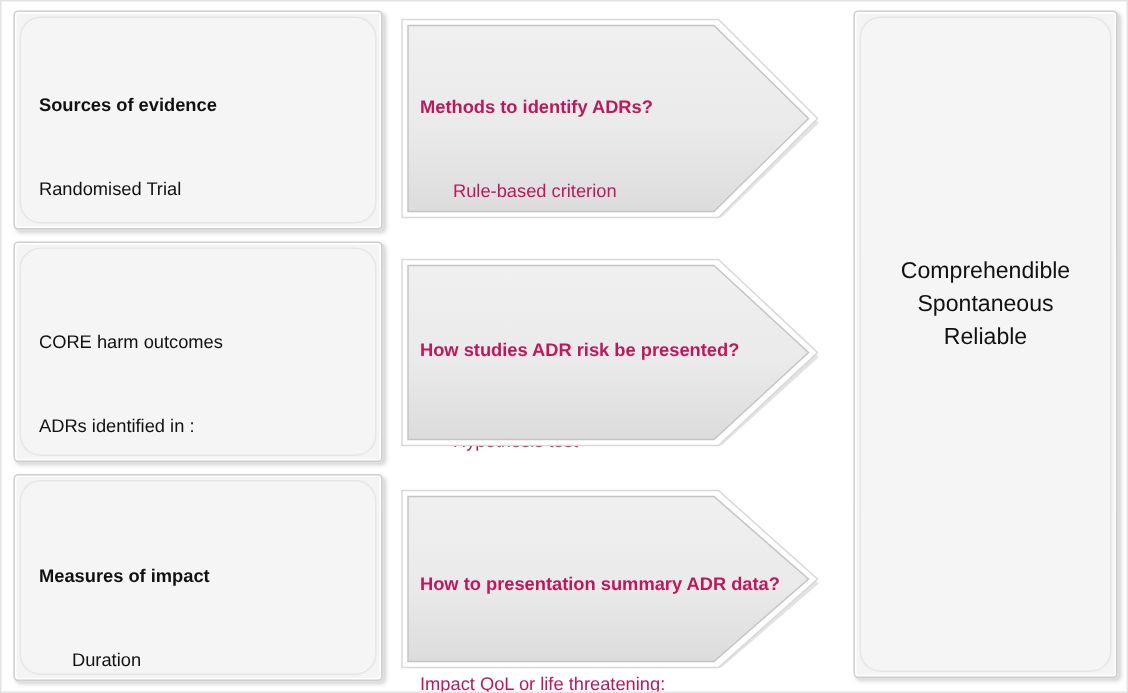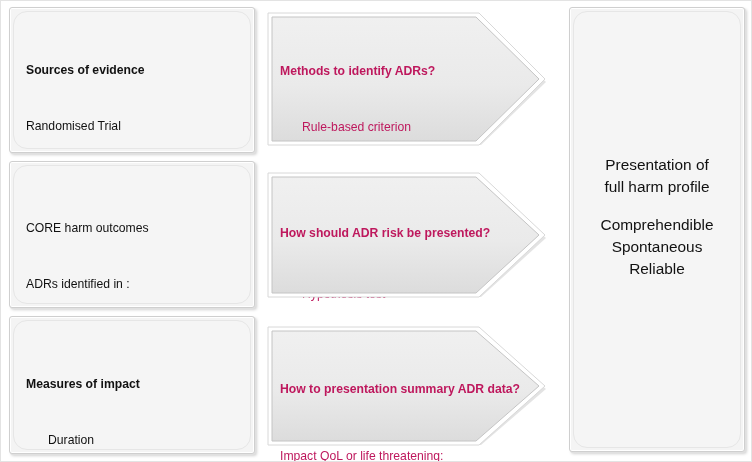--- a/index.html
+++ b/index.html
@@ -159,21 +159,21 @@
           <stop offset="0%" stop-color="#f0f0f0"></stop>
           <stop offset="55%" stop-color="#eaeaea"></stop>
           <stop offset="100%" stop-color="#dcdcdc"></stop>
         </linearGradient>
       </defs>
       <polygon points="5,7 212,7 277,66 212,125 5,125" fill="rgba(0,0,0,0.20)" transform="translate(3,3)" opacity="0.55"></polygon>
       <polygon points="2,4 213,4 279,66 213,128 2,128" fill="#ffffff" stroke="#d8d8d8" stroke-width="1"></polygon>
       <polygon points="6,8 210,8 273,66 210,124 6,124" fill="url(#agrad2)" stroke="#c4c4c4" stroke-width="1"></polygon>
     </svg>
     <div class="arrow-content" style="padding-top:18px;">
-      <div class="line bold">How should ADR risk be presented?</div>
+      <div class="line bold">How studies ADR risk be presented?</div>
       <div class="line spacer"></div>
       <div class="line">Common &amp; non-serious:</div>
       <div class="line ind2">Risk categories</div>
       <div class="line">Impact QoL or life threatening:</div>
       
     </div>
   </div>
 
   <div class="arrow-wrap" style="left:265px; top:322px; width:282px; height:126px;">
     <svg width="282" height="126" viewBox="0 0 282 126" style="position:absolute; inset:0;">
@@ -193,24 +193,20 @@
       <div class="line spacer"></div>
       
       
       
     </div>
   </div>
 
   <div class="panel" style="left:568px; top:6px; width:176px; height:445px;">
     <div class="panel-inner">
       <div class="right-text">
-        <div class="grp1">
-          <div>Presentation of</div>
-          <div>full harm profile</div>
-        </div>
         <div class="grp2">
           <div>Comprehendible</div>
           <div>Spontaneous</div>
           <div>Reliable</div>
         </div>
       </div>
     </div>
   </div>
 
 </div>

